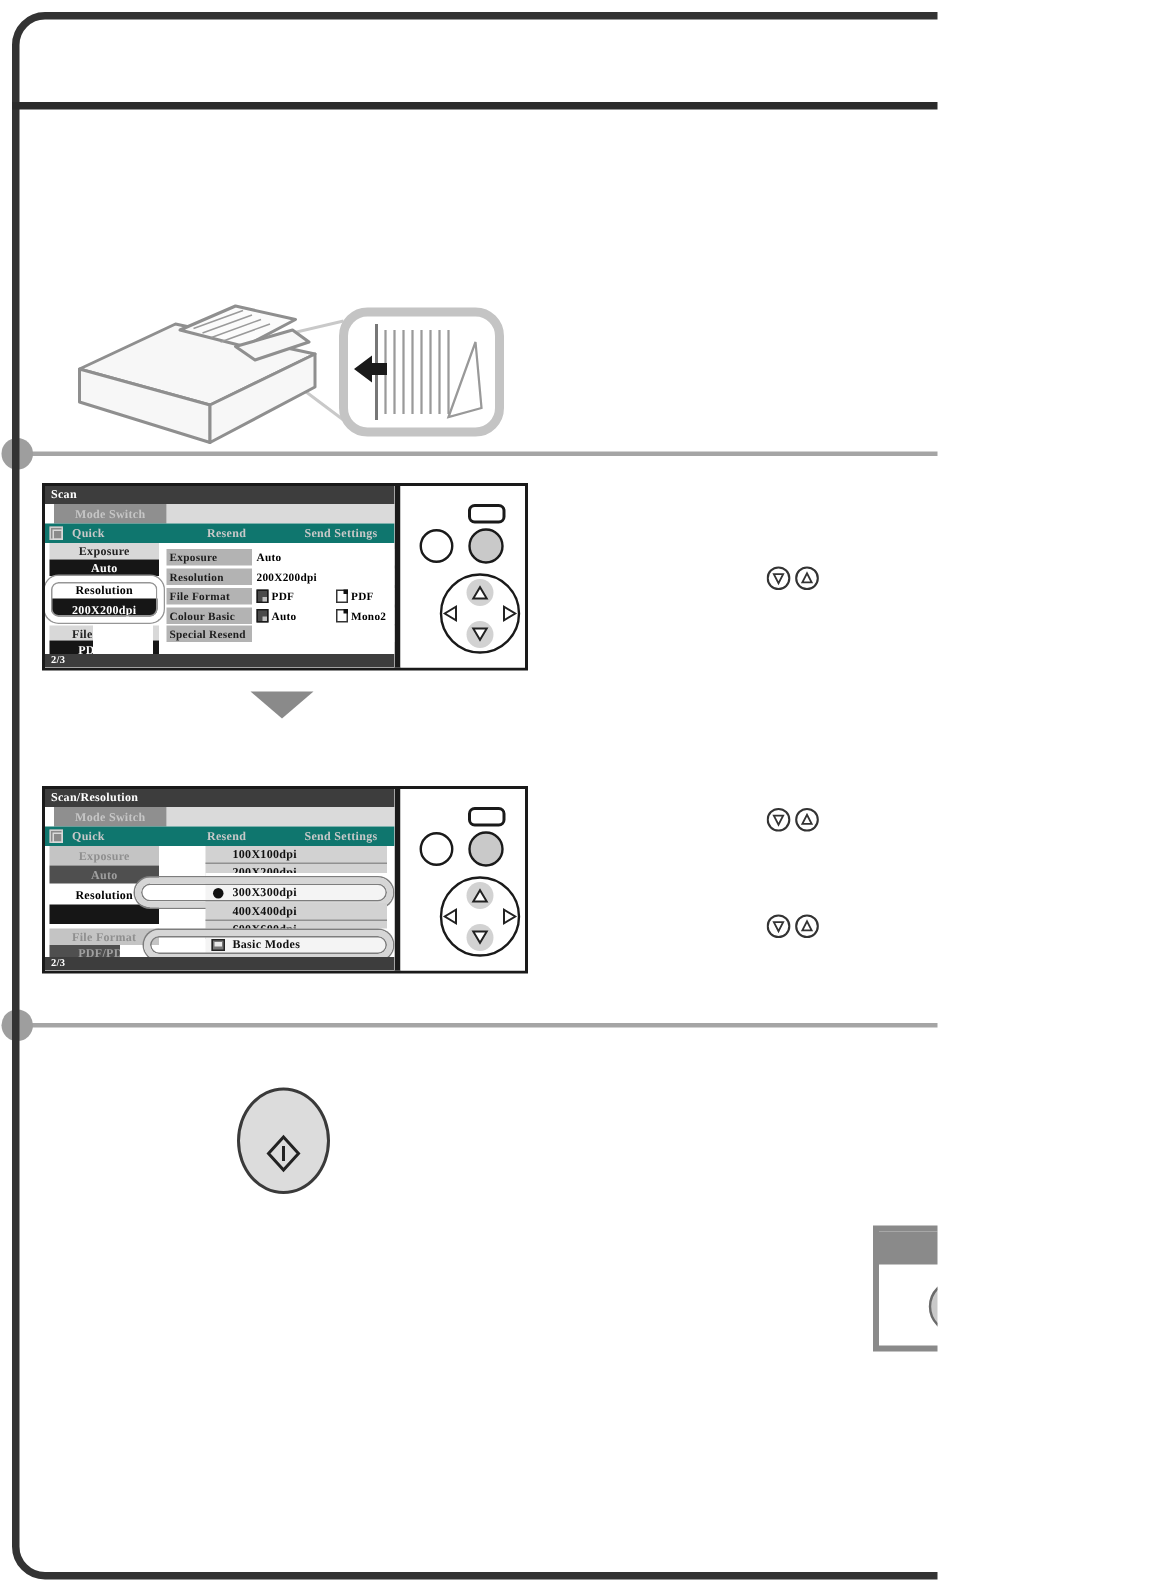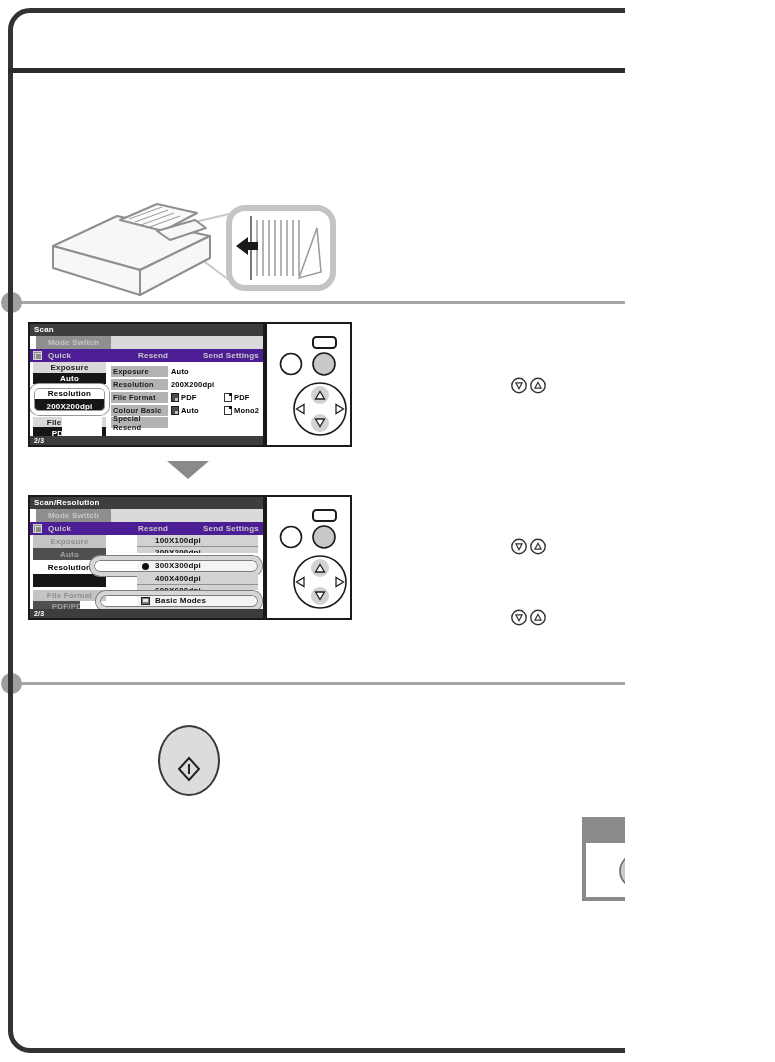--- a/index.html
+++ b/index.html
@@ -1,20 +1,20 @@
 <!DOCTYPE html>
 <html><head>
 <meta charset="utf-8">
 <style>
   * { box-sizing: border-box; margin: 0; padding: 0; }
   html,body { background:#fff; }
   #root {
     position: relative; width: 625px; height: 1062px;
     background: #fff; overflow: hidden;
-    font-family: Liberation Sans, sans-serif;
+    font-family: Liberation Serif, serif;
   }
   .abs { position: absolute; }
 
   
   .sect-line { position:absolute; left:13px; width:689px; height:3px; background:#a5a5a5; }
   .bullet { position:absolute; width:21px; height:21px; border-radius:50%; background:#9e9e9e; }
   .frame {
     position:absolute; left:8px; top:8px; width:699px; height:1045px;
     border:5px solid #333; border-radius:22px; pointer-events:none;
   }
@@ -28,21 +28,21 @@
   .screen { position:relative; width:233px; height:100%; background:#fff; overflow:hidden;
             font-weight:bold; letter-spacing:0.2px; }
   .vdiv { width:4px; height:100%; background:#1a1a1a; }
   .padbox { position:relative; width:83px; height:100%; background:#fff; }
 
   .s-title { position:absolute; left:0; top:0; width:100%; height:12px; background:#3d3d3d;
              color:#fff; font-size:8px; line-height:12px; padding-left:4px; }
   .s-mode-l { position:absolute; left:6px; top:12px; width:75px; height:13px; background:#8f8f8f;
               color:#c6c6c6; font-size:8px; display:flex; align-items:center; justify-content:center; }
   .s-mode-r { position:absolute; left:81px; top:12px; width:152px; height:13px; background:#dadada; }
-  .s-tabs { position:absolute; left:0; top:25px; width:100%; height:13px; background:#4c1d95;
+  .s-tabs { position:absolute; left:0; top:25px; width:100%; height:13px; background:#0f766e;
             color:#c9c9c9; font-size:8px; }
   .s-tabs .tab { position:absolute; top:0; height:13px; line-height:13px; }
   .icq { position:absolute; left:3px; top:2px; width:9px; height:9px; background:#8a8a8a;
          border:1px solid #d0d0d0; }
   .icq::after { content:""; position:absolute; left:1px; top:1px; width:5px; height:5px;
                 border:1px solid #d9d9d9; }
 
   .lc { position:absolute; left:3px; width:73px; font-size:8px; text-align:center;
         display:flex; align-items:center; justify-content:center; }
   .lc-gray  { background:#d8d8d8; color:#222; }
@@ -223,21 +223,21 @@
         <polygon points="48.5,75 57.5,75 53,67.5" fill="#fff" stroke="#222" stroke-width="1.3"></polygon>
         <polygon points="48.5,95 57.5,95 53,102.5" fill="#fff" stroke="#222" stroke-width="1.3"></polygon>
         <polygon points="37,80.5 37,89.5 29.5,85" fill="#fff" stroke="#222" stroke-width="1.3"></polygon>
         <polygon points="69,80.5 69,89.5 76.5,85" fill="#fff" stroke="#222" stroke-width="1.3"></polygon>
       </svg>
     </div>
   </div>
 
   <div class="down-arrow"></div>
 
-  <div class="panel" style="left:28px;top:495px">
+  <div class="panel" style="left:28px;top:524px">
     <div class="screen">
       <div class="s-title">Scan/Resolution</div>
       <div class="s-mode-r"></div>
       <div class="s-mode-l">Mode Switch</div>
       <div class="s-tabs">
         <span class="icq"></span>
         <span class="tab" style="left:18px">Quick</span>
         <span class="tab" style="left:108px">Resend</span>
         <span class="tab" style="left:173px">Send Settings</span>
       </div>

